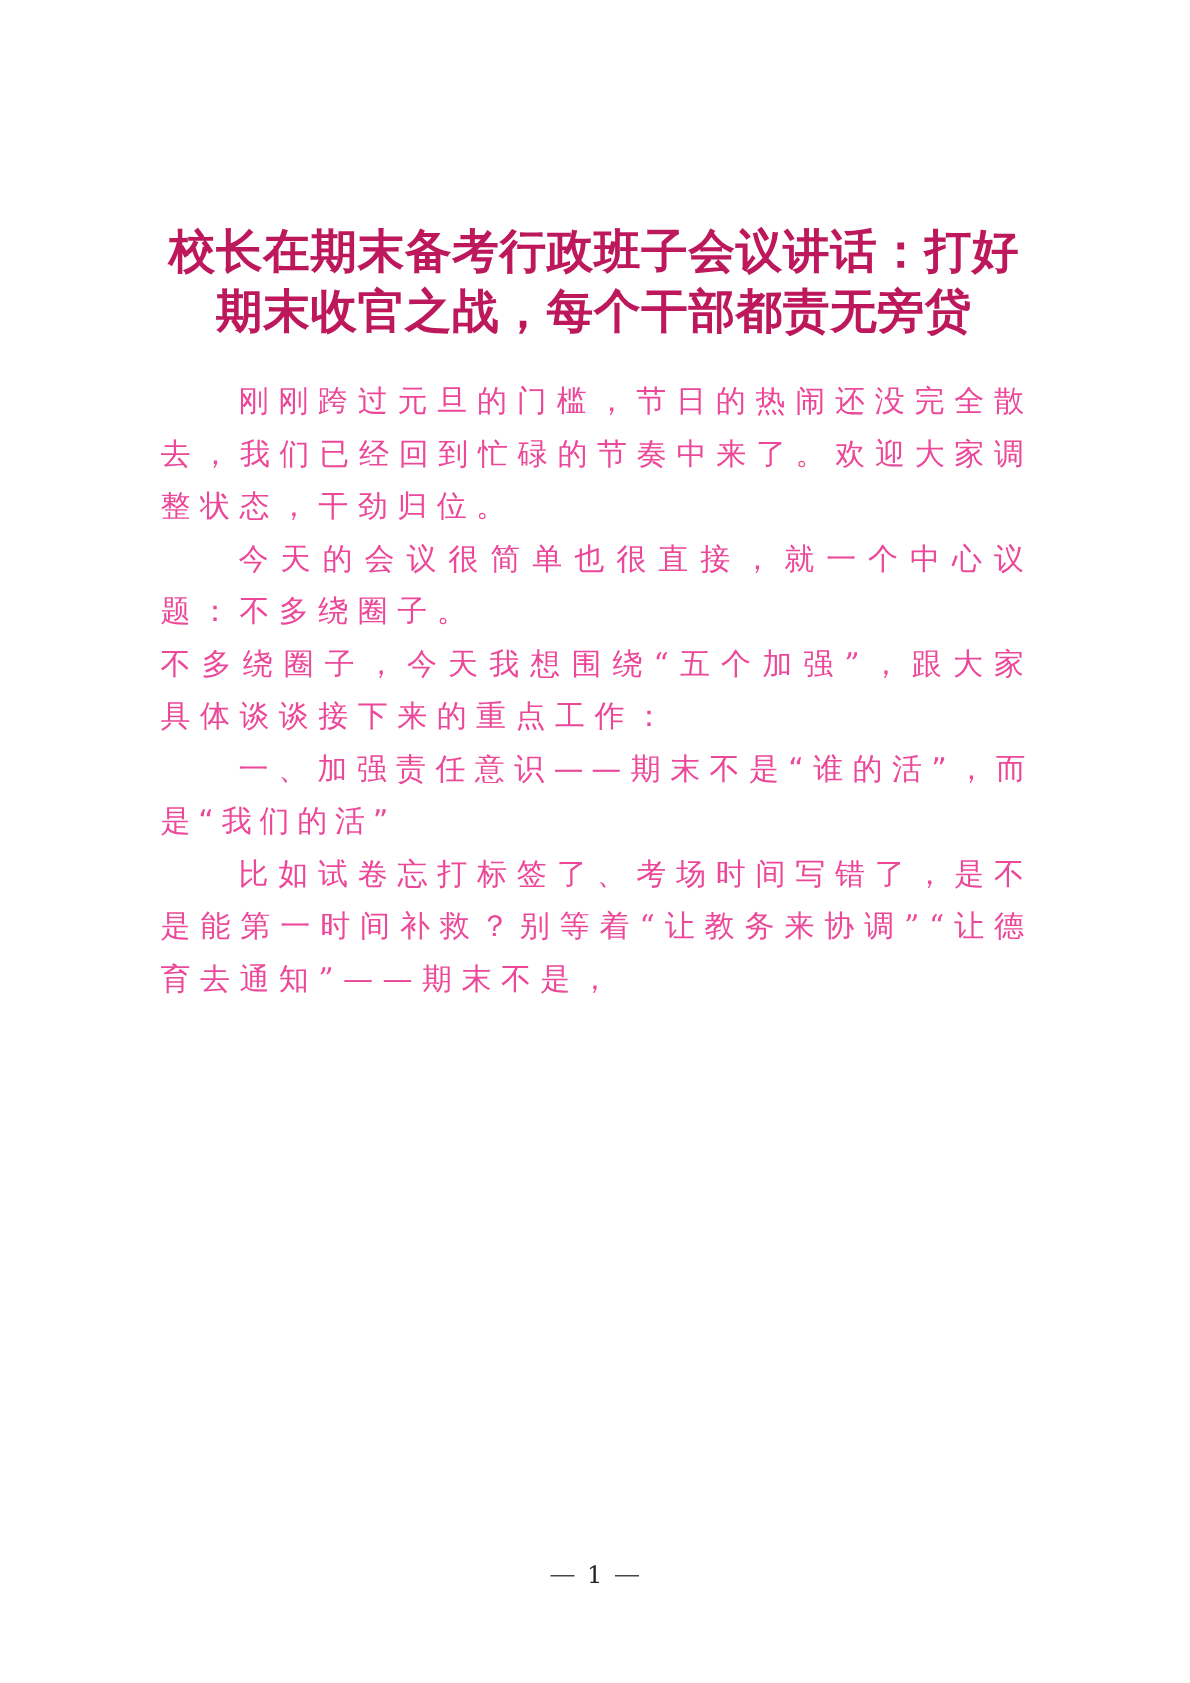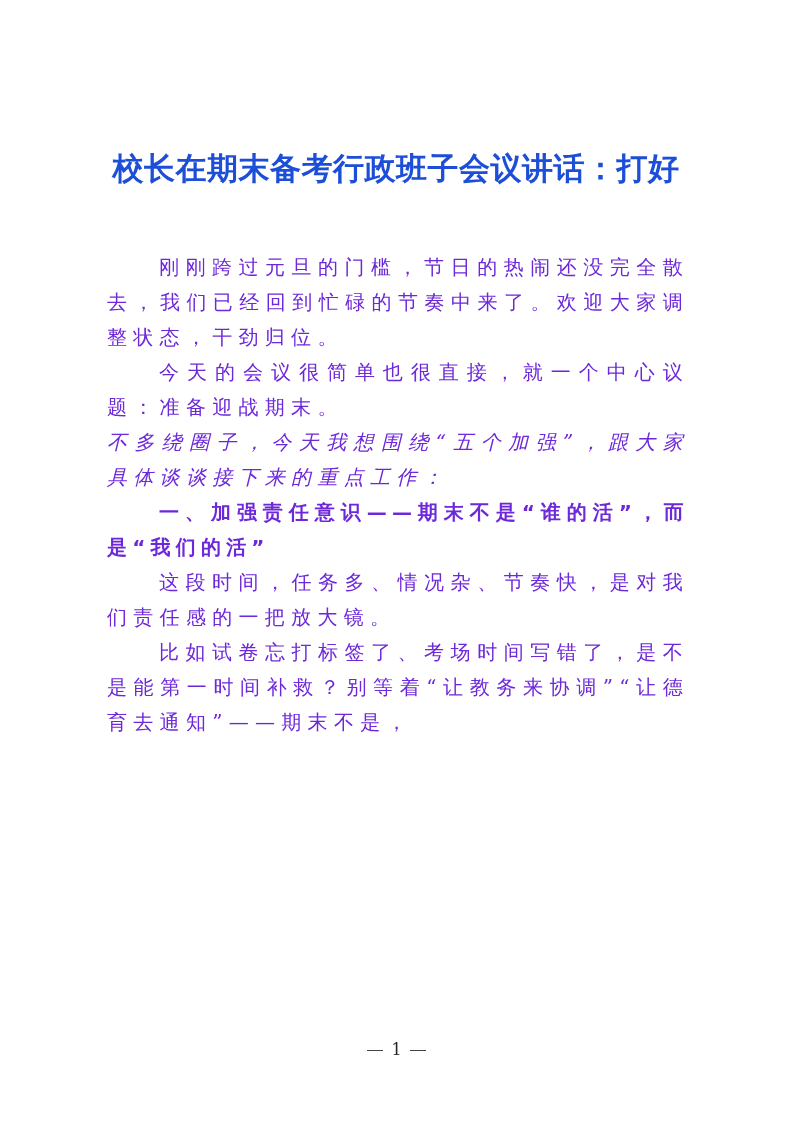--- a/index.html
+++ b/index.html
@@ -25,45 +25,45 @@
       position: absolute;
       left: 96px;
       width: 600px;
       top: 148px;
       text-align: center;
       font-family: "DejaVu Sans", "Liberation Sans", sans-serif;
       font-weight: bold;
       font-size: 31px;
       line-height: 40px;
       letter-spacing: 0.5px;
-      color: #1d4ed8;
+      color: #be185d;
       margin: 0;
     }
     .title span { display: block; }
     .body-text {
       position: absolute;
       left: 107px;
       top: 250px;
       width: 582px;
       font-family: "DejaVu Serif", "Liberation Serif", serif;
       font-size: 20px;
       line-height: 35px;
-      color: #6d28d9;
+      color: #ec4899;
       letter-spacing: 6.3px;
     }
     .para {
       margin: 0;
       text-indent: 52px;
       text-align: justify;
       text-align-last: left;
     }
-    .para.no-indent { text-indent: 0; font-style: italic; }
+    .para.no-indent { text-indent: 0; }
     .para.heading {
       font-family: "DejaVu Sans", "Liberation Sans", sans-serif;
-      font-weight: bold;
+      font-weight: normal;
       letter-spacing: 5.2px;
     }
     .footer {
       position: absolute;
       left: 0;
       width: 793px;
       top: 1040px;
       text-align: center;
       font-family: "DejaVu Serif", "Liberation Serif", serif;
       font-size: 16px;
@@ -78,28 +78,28 @@
       margin: 0 8px;
     }
   </style>
 </head>
 <body>
 
 <div class="page">
 
   <h1 class="title">
     <span>校长在期末备考行政班子会议讲话：打好</span>
+    <span>期末收官之战，每个干部都责无旁贷</span>
   </h1>
 
   <div class="body-text">
     <p class="para">刚刚跨过元旦的门槛，节日的热闹还没完全散去，我们已经回到忙碌的节奏中来了。欢迎大家调整状态，干劲归位。</p>
-    <p class="para">今天的会议很简单也很直接，就一个中心议题：准备迎战期末。</p>
+    <p class="para">今天的会议很简单也很直接，就一个中心议题：不多绕圈子。</p>
     <p class="para no-indent">不多绕圈子，今天我想围绕“五个加强”，跟大家具体谈谈接下来的重点工作：</p>
     <p class="para heading">一、加强责任意识——期末不是“谁的活”，而是“我们的活”</p>
-    <p class="para">这段时间，任务多、情况杂、节奏快，是对我们责任感的一把放大镜。</p>
     <p class="para">比如试卷忘打标签了、考场时间写错了，是不是能第一时间补救？别等着“让教务来协调”“让德育去通知”——期末不是，</p>
   </div>
 
   <div class="footer">
     <span class="dash"></span><span>1</span><span class="dash"></span>
   </div>
 
 </div>
 
 </body></html>

